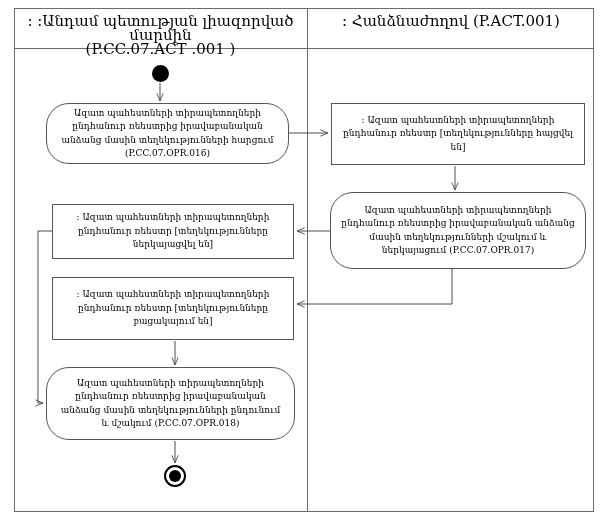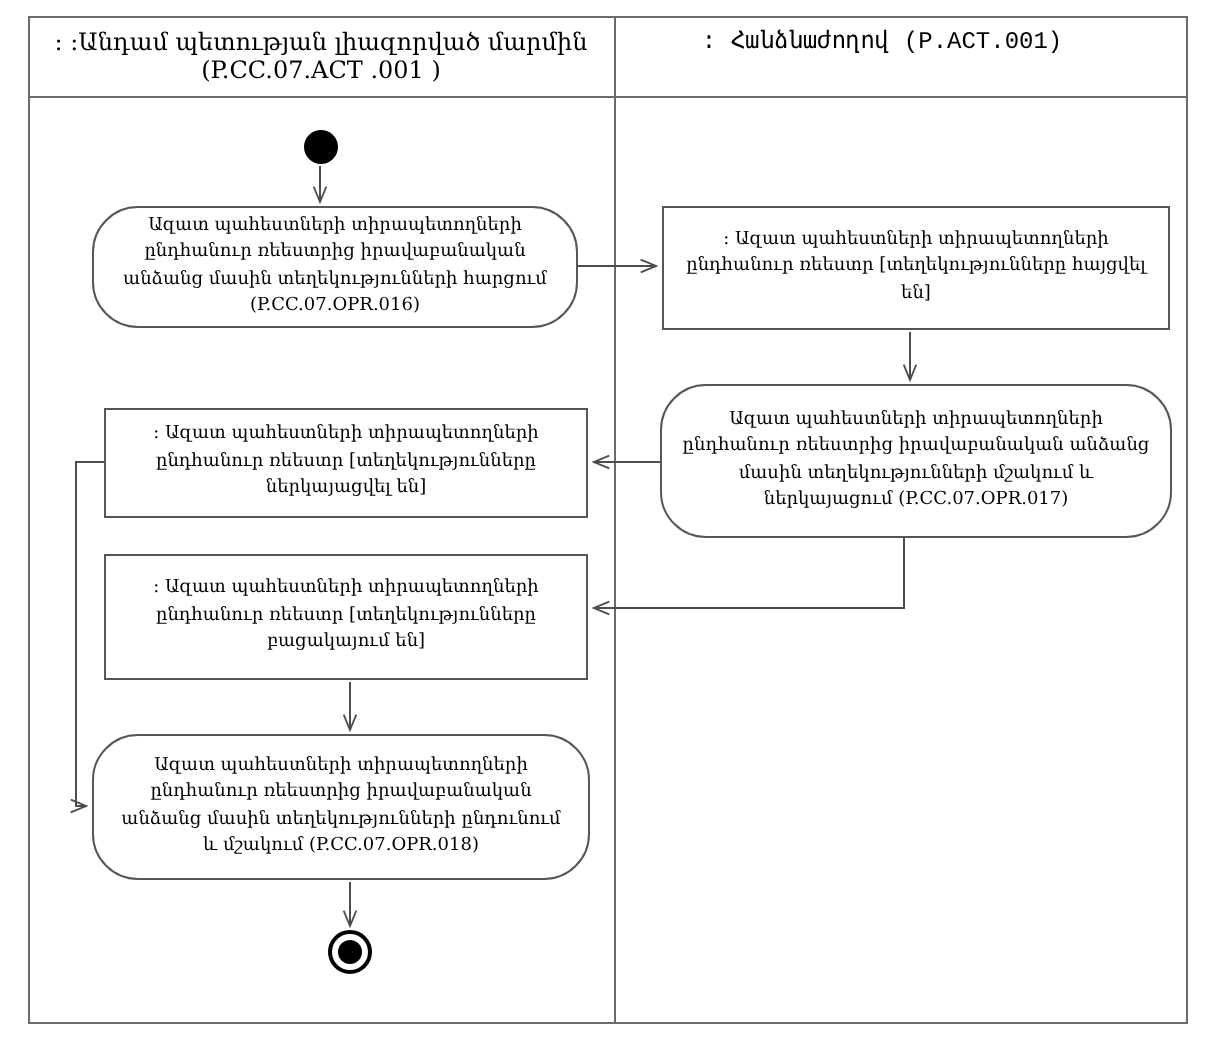--- a/index.html
+++ b/index.html
@@ -28,24 +28,24 @@
   .lane-divider {
     position: absolute; left: 307px; top: 8px;
     width: 1px; height: 504px;
     background: #6b6b6b;
   }
   .hcell {
     position: absolute; top: 8px; height: 41px;
     display: flex; flex-direction: column;
     align-items: center; justify-content: flex-start;
     padding-top: 6px; box-sizing: border-box;
-    font-size: 12px; line-height: 14px; text-align: center;
+    font-size: 15px; line-height: 14px; text-align: center;
   }
   .hcell.left  { left: 14px;  width: 293px; }
-  .hcell.right { left: 298px; width: 286px; font-family: Liberation Mono, monospace; }
+  .hcell.right { left: 308px; width: 286px; }
 
   
   .node {
     position: absolute;
     border: 1px solid #565656;
     background: #ffffff;
     box-sizing: border-box;
     display: flex; align-items: center; justify-content: center;
     text-align: center;
     font-size: 9px; line-height: 13.5px;

